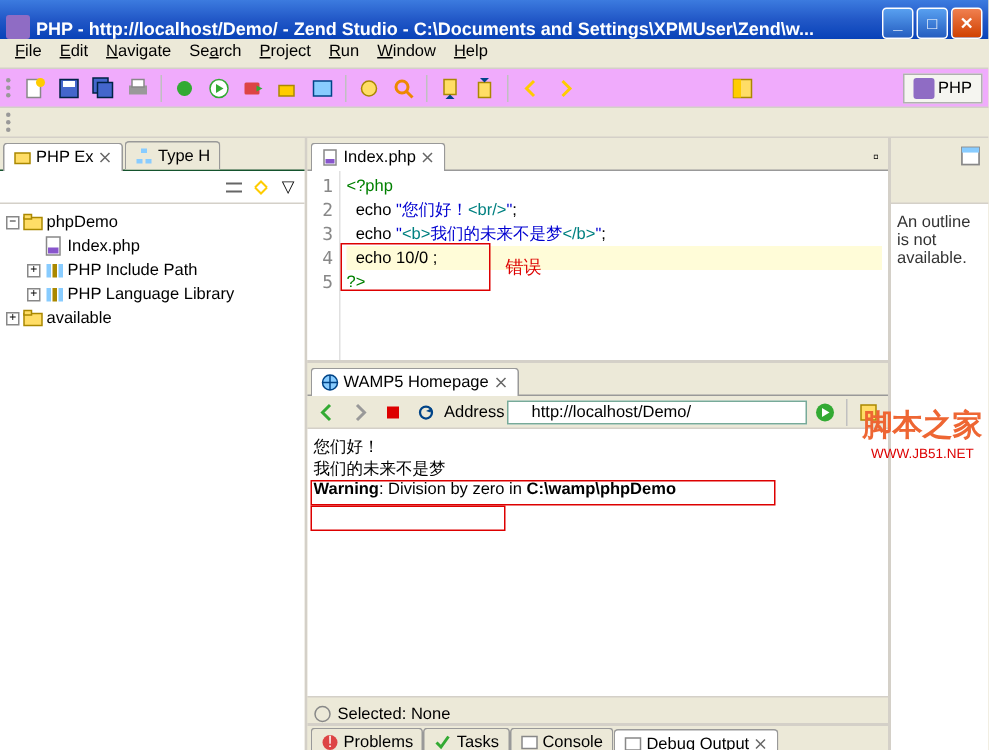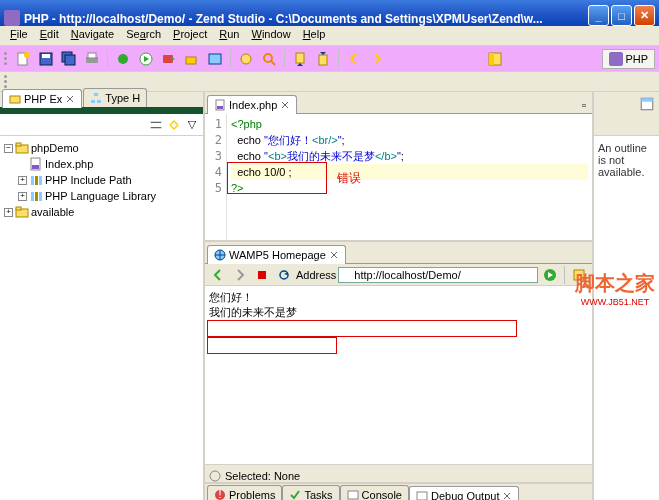--- a/index.html
+++ b/index.html
@@ -19,21 +19,21 @@
 .sep { width:1px; height:18px; background:#c0c0c0; margin:0 2px; }
 .tbtn { width:20px; height:20px; display:flex; align-items:center; justify-content:center; cursor:pointer; border-radius:2px; }
 .tbtn svg { width:16px; height:16px; }
 .perspective-btn { margin-left:auto; display:flex; align-items:center; gap:2px; padding:2px 6px; border:1px solid #b0b0b0; background:#f5f5f0; cursor:pointer; }
 .perspective-btn .picon { width:14px; height:14px; background:#8f6cc4; border-radius:2px; }
 .grip { width:6px; display:flex; flex-direction:column; gap:2px; justify-content:center; }
 .grip span { width:3px; height:3px; background:#999; border-radius:50%; }
 
 .content { display:flex; height:412px; }
 .left-pane { width:205px; border-right:2px solid #d4d0c8; display:flex; flex-direction:column; }
-.tabrow { height:22px; background:#ece9d8; display:flex; align-items:flex-end; border-bottom:7px solid #14532d; padding-left:2px; gap:1px;text-align:right; }
+.tabrow { height:22px; background:#ece9d8; display:flex; align-items:flex-end; border-bottom:1px solid #14532d; padding-left:2px; gap:1px;text-align:right; }
 .tab { padding:3px 6px; background:#ece9d8; border:1px solid #999; border-bottom:none; display:flex; align-items:center; gap:3px; cursor:pointer; border-radius:3px 3px 0 0; }
 .tab.active { background:#fff; position:relative; top:1px; }
 .tab .ticon { width:12px; height:12px; }
 .tab .tclose { width:10px; height:10px; cursor:pointer; }
 .left-tools { height:22px; background:#fff; border-bottom:1px solid #d4d0c8; display:flex; align-items:center; justify-content:flex-end; padding:0 3px; gap:2px; }
 .ltbtn { width:16px; height:16px; cursor:pointer; display:flex; align-items:center; justify-content:center; }
 .tree { flex:1; background:#fff; padding:4px; overflow:auto; }
 .tree-node { display:flex; align-items:center; gap:2px; padding:1px 0; cursor:pointer; }
 .tree-toggle { width:9px; height:9px; border:1px solid #888; display:flex; align-items:center; justify-content:center; font-size:8px; line-height:1; cursor:pointer; }
 .tree-icon { width:14px; height:14px; }
@@ -375,20 +375,21 @@
         <div class="sep"></div>
         <div class="tbtn">
             <svg viewBox="0 0 16 16">
               <rect x="3" y="3" width="10" height="10" fill="#fd6" stroke="#a80"></rect>
             </svg>
           </div>
       </div>
       <div class="browser-body">
         <div>您们好！</div>
         <div>我们的未来不是梦</div>
+        <div><b>Warning</b><span>: Division by zero in </span><b>C:\wamp\phpDemo</b></div>
         <div class="warn-box" style="left:2px;top:34px;width:310px;height:17px"></div>
         <div class="warn-box" style="left:2px;top:51px;width:130px;height:17px"></div>
       </div>
       <div class="status-line">
         <svg width="12" height="12">
             <circle cx="6" cy="6" r="5" fill="none" stroke="#888"></circle>
           </svg>
         <span>Selected: None</span>
       </div>
     </div>

